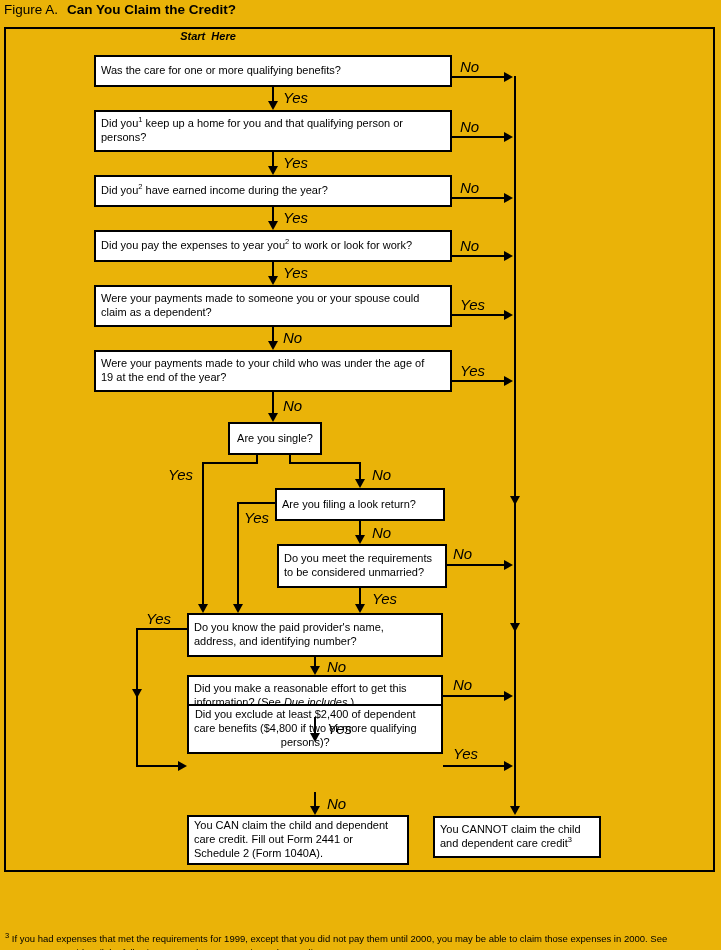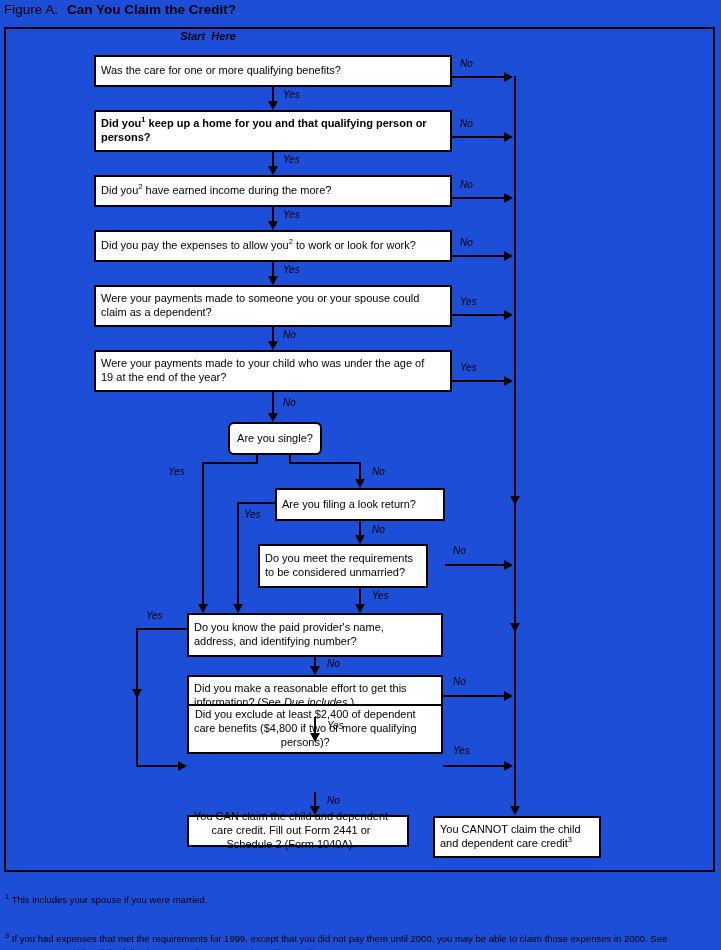--- a/index.html
+++ b/index.html
@@ -1,34 +1,34 @@
 <!DOCTYPE html>
 <html><head>
 <meta charset="utf-8">
 <style>
   html,body{margin:0;padding:0;background:#fff;}
-  #page{position:relative;width:721px;height:950px;background:#1d4ed8;color:#000;
+  #page{position:relative;width:721px;height:950px;background:#eab308;color:#000;
         font-family:"Liberation Sans",sans-serif;overflow:hidden;}
   .title{position:absolute;left:4px;top:2px;font-size:13.5px;white-space:nowrap;}
   .title .bold{font-weight:bold;margin-left:9px;}
   .frame{position:absolute;left:4px;top:27px;width:711px;height:845px;
          border:2px solid #000;box-sizing:border-box;}
   .start{position:absolute;left:148px;top:30px;width:120px;text-align:center;
          font-style:italic;font-weight:bold;font-size:11px;word-spacing:3px;}
   .box{position:absolute;box-sizing:border-box;border:2px solid #000;background:#fff;
        display:flex;align-items:center;font-size:11px;line-height:1.27;
        padding:2px 5px;white-space:pre-line;}
   .ctr{justify-content:center;text-align:center;}
   .hl,.vl{position:absolute;background:#000;}
   .hl{height:2px;} .vl{width:2px;}
   .td{position:absolute;width:0;height:0;border-left:5px solid transparent;
       border-right:5px solid transparent;border-top:9px solid #000;}
   .tr{position:absolute;width:0;height:0;border-top:5px solid transparent;
       border-bottom:5px solid transparent;border-left:9px solid #000;}
-  .lb{position:absolute;font-style:italic;font-size:10px;white-space:nowrap;}
+  .lb{position:absolute;font-style:italic;font-size:15px;white-space:nowrap;}
   sup{font-size:7.5px;line-height:0;}
   .it{font-style:italic;}
   .fn{position:absolute;left:5px;width:708px;font-size:9.5px;line-height:1.4;
       white-space:pre-line;}
 </style>
 </head>
 <body>
 
 <div id="page">
 
@@ -37,73 +37,73 @@
   </div>
 
   <div class="frame"></div>
 
   <div class="start">Start Here</div>
 
   <div class="box" style="left:94px;top:55px;width:358px;height:32px;">
     <span>Was the care for one or more qualifying benefits?</span>
   </div>
 
-  <div class="box" style="left:94px;top:110px;width:358px;height:42px;font-weight:bold;">
+  <div class="box" style="left:94px;top:110px;width:358px;height:42px;">
     <span><span>Did you</span><sup>1</sup><span> keep up a home for you and that qualifying person or
 persons?</span></span>
   </div>
 
   <div class="box" style="left:94px;top:175px;width:358px;height:32px;">
-    <span><span>Did you</span><sup>2</sup><span> have earned income during the more?</span></span>
+    <span><span>Did you</span><sup>2</sup><span> have earned income during the year?</span></span>
   </div>
 
   <div class="box" style="left:94px;top:230px;width:358px;height:32px;">
-    <span><span>Did you pay the expenses to allow you</span><sup>2</sup><span> to work or look for work?</span></span>
+    <span><span>Did you pay the expenses to year you</span><sup>2</sup><span> to work or look for work?</span></span>
   </div>
 
   <div class="box" style="left:94px;top:285px;width:358px;height:42px;">
     <span>Were your payments made to someone you or your spouse could
 claim as a dependent?</span>
   </div>
 
   <div class="box" style="left:94px;top:350px;width:358px;height:42px;">
     <span>Were your payments made to your child who was under the age of
 19 at the end of the year?</span>
   </div>
 
-  <div class="box ctr" style="left:228px;top:422px;width:94px;height:33px;border-radius:6px;">
+  <div class="box ctr" style="left:228px;top:422px;width:94px;height:33px;">
     <span>Are you single?</span>
   </div>
 
   <div class="box" style="left:275px;top:488px;width:170px;height:33px;">
     <span>Are you filing a look return?</span>
   </div>
 
-  <div class="box" style="left:258px;top:544px;width:170px;height:44px;">
+  <div class="box" style="left:277px;top:544px;width:170px;height:44px;">
     <span>Do you meet the requirements
 to be considered unmarried?</span>
   </div>
 
   <div class="box" style="left:187px;top:613px;width:256px;height:44px;">
     <span>Do you know the paid provider's name,
 address, and identifying number?</span>
   </div>
 
   <div class="box" style="left:187px;top:675px;width:256px;height:42px;">
     <span><span>Did you make a reasonable effort to get this
 information? (See </span><span class="it">Due includes</span><span>.)</span></span>
   </div>
 
   <div class="box" style="left:187px;top:704px;width:256px;height:50px;text-align:center;">
     <span>Did you exclude at least $2,400 of dependent
 care benefits ($4,800 if two or more qualifying
 persons)?</span>
   </div>
 
-  <div class="box" style="left:187px;top:815px;width:222px;height:32px;text-align:center;">
+  <div class="box" style="left:187px;top:815px;width:222px;height:50px;">
     <span>You CAN claim the child and dependent
 care credit. Fill out Form 2441 or
 Schedule 2 (Form 1040A).</span>
   </div>
 
   <div class="box" style="left:433px;top:816px;width:168px;height:42px;">
     <span><span>You CANNOT claim the child
 and dependent care credit</span><sup>3</sup></span>
   </div>
 
@@ -209,21 +209,18 @@
   <div class="lb" style="left:327px;top:720px;">Yes</div>
 
   <div class="hl" style="left:443px;top:765px;width:61px;"></div>
   <div class="tr" style="left:504px;top:761px;"></div>
   <div class="lb" style="left:453px;top:745px;">Yes</div>
 
   <div class="vl" style="left:314px;top:792px;height:14px;"></div>
   <div class="td" style="left:310px;top:806px;"></div>
   <div class="lb" style="left:327px;top:795px;">No</div>
 
-  <div class="fn" style="top:880px;">
-    <sup>1</sup> <span>This includes your spouse if you were married.</span>
-  </div>
   <div class="fn" style="top:919px;">
     <sup>3</sup> <span><span>If you had expenses that met the requirements for 1999, except that you did not pay them until 2000, you may be able to claim those expenses in 2000. See
 </span><span class="it">Expenses not paid until the following year</span><span> under </span><span class="it">How To Figure the Credit</span><span>.</span></span>
   </div>
 
 </div>
 
 </body></html>

